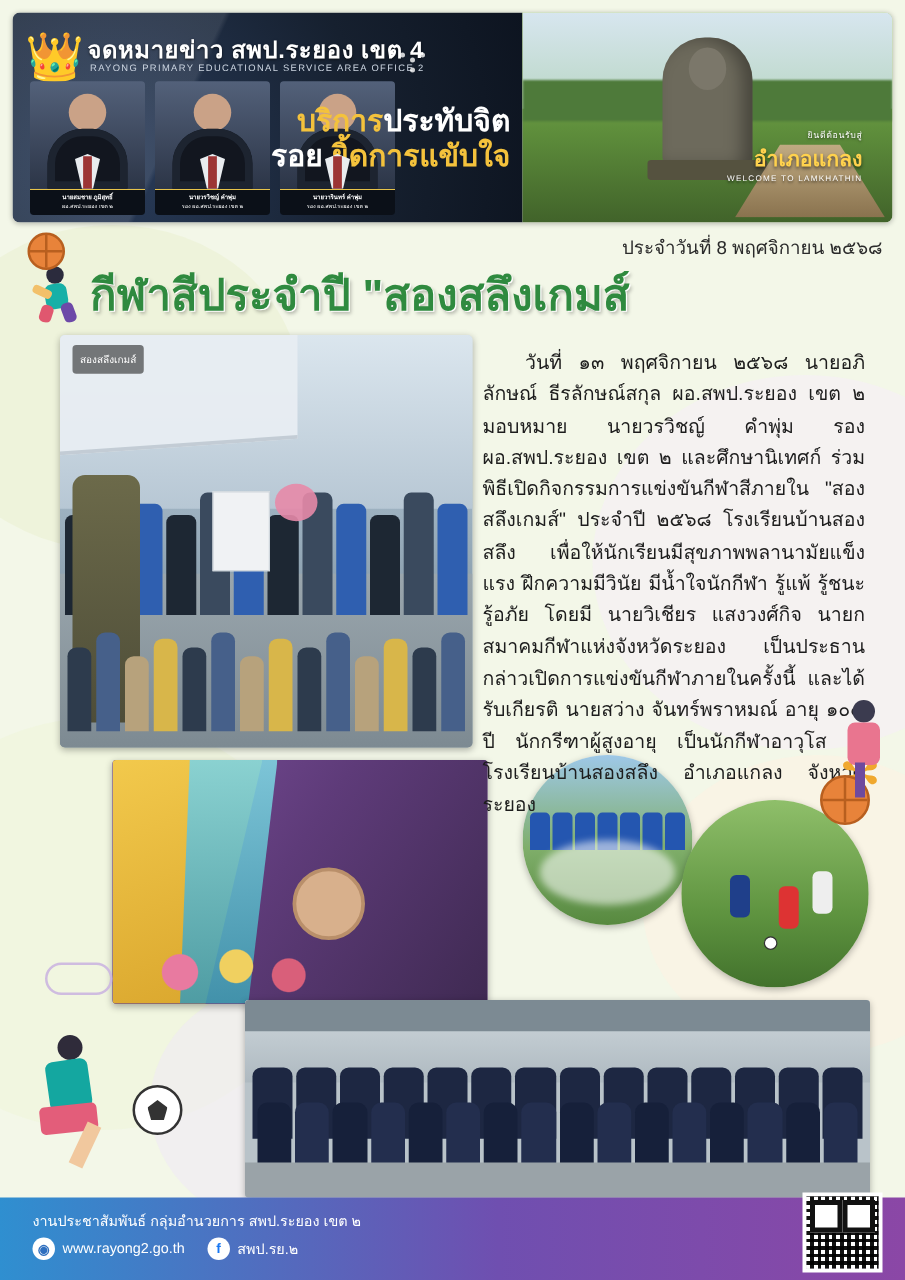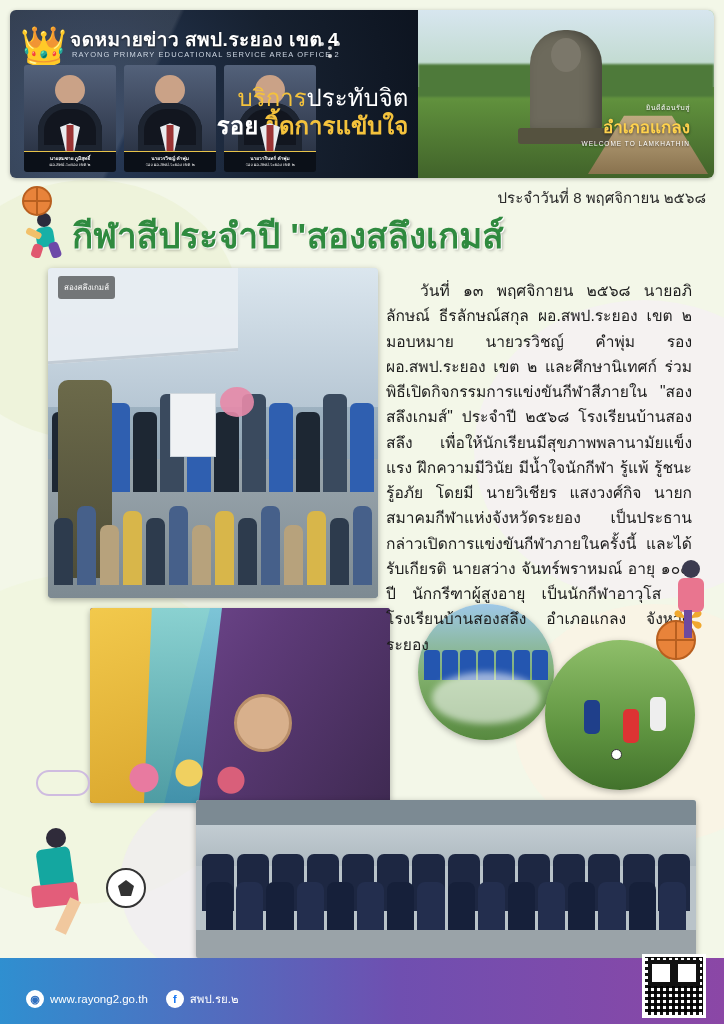--- a/index.html
+++ b/index.html
@@ -120,21 +120,21 @@
     padding: 3px 2px;
     border-radius: 0 0 3px 3px;
     border-top: 1px solid #e7c34a;
   }
   .exec .cap b { font-size: 4.8px; display:block; }
 
   .slogan {
     position: absolute; right: 10px; top: 74px; text-align: right;
   }
   .slogan .l1, .slogan .l2 { white-space: nowrap; }
-  .slogan .l1 { font-size: 24px; font-weight: normal; line-height: 1.15; }
+  .slogan .l1 { font-size: 24px; font-weight: bold; line-height: 1.15; }
   .slogan .l2 { font-size: 24px; font-weight: bold; line-height: 1.15; }
   .slogan .hl { color: #f4c23c; }
   .slogan .wh { color: #ffffff; }
 
   .banner-right {
     width: 42%;
     position: relative;
     background: linear-gradient(180deg,#9fc96e 0%, #5f8f3c 55%, #41632a 100%);
     overflow: hidden;
   }
@@ -618,20 +618,21 @@
       <i></i>
       <i></i>
       <i></i>
       <i></i>
       <i></i>
     </div>
   <div class="pg-floor"></div>
 </div>
 
 <div class="footer">
+  <div class="footer-text">งานประชาสัมพันธ์ กลุ่มอำนวยการ สพป.ระยอง เขต ๒</div>
   <div class="footer-links">
     <div class="lk">
       <span class="ic-circle">◉</span>
       <span>www.rayong2.go.th</span>
     </div>
     <div class="lk">
       <span class="ic-circle fb">f</span>
       <span>สพป.รย.๒</span>
     </div>
   </div>

